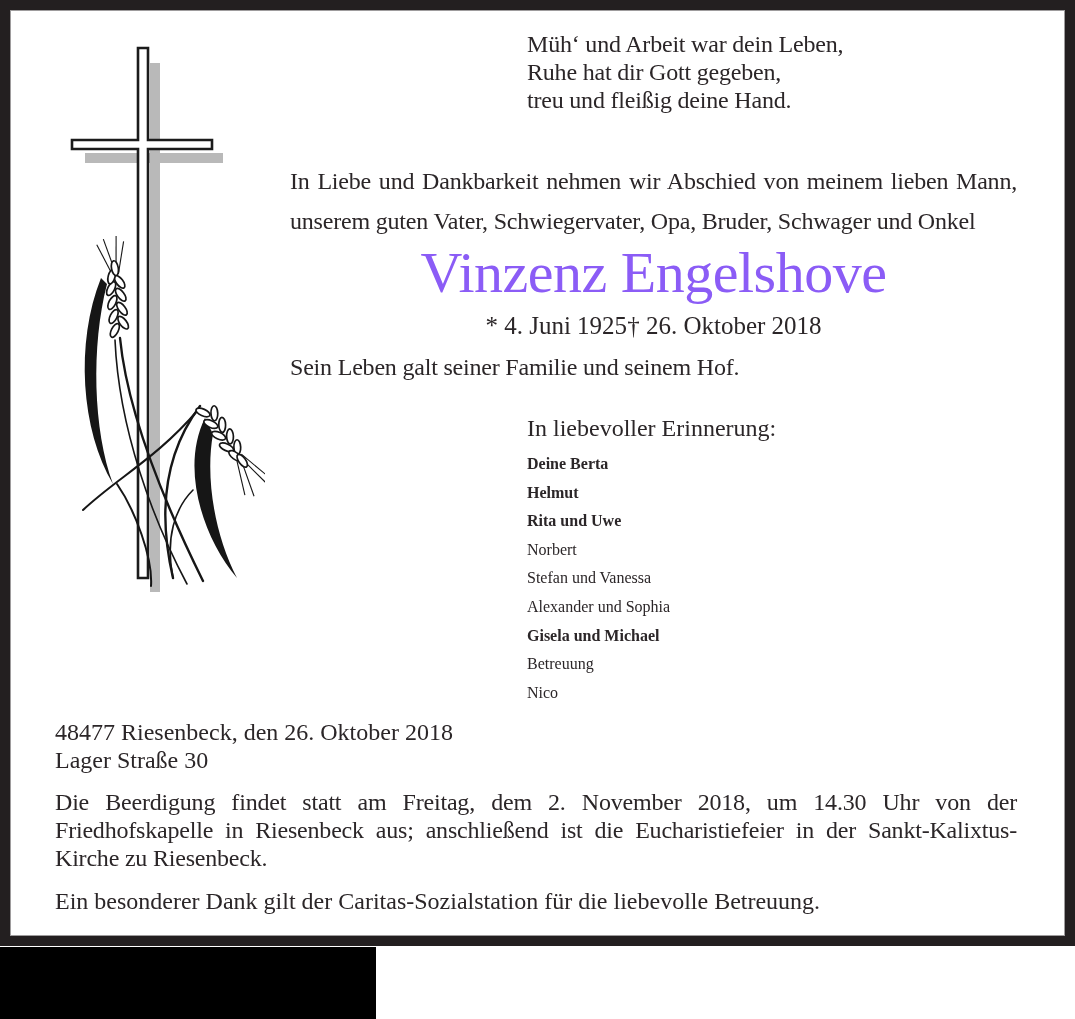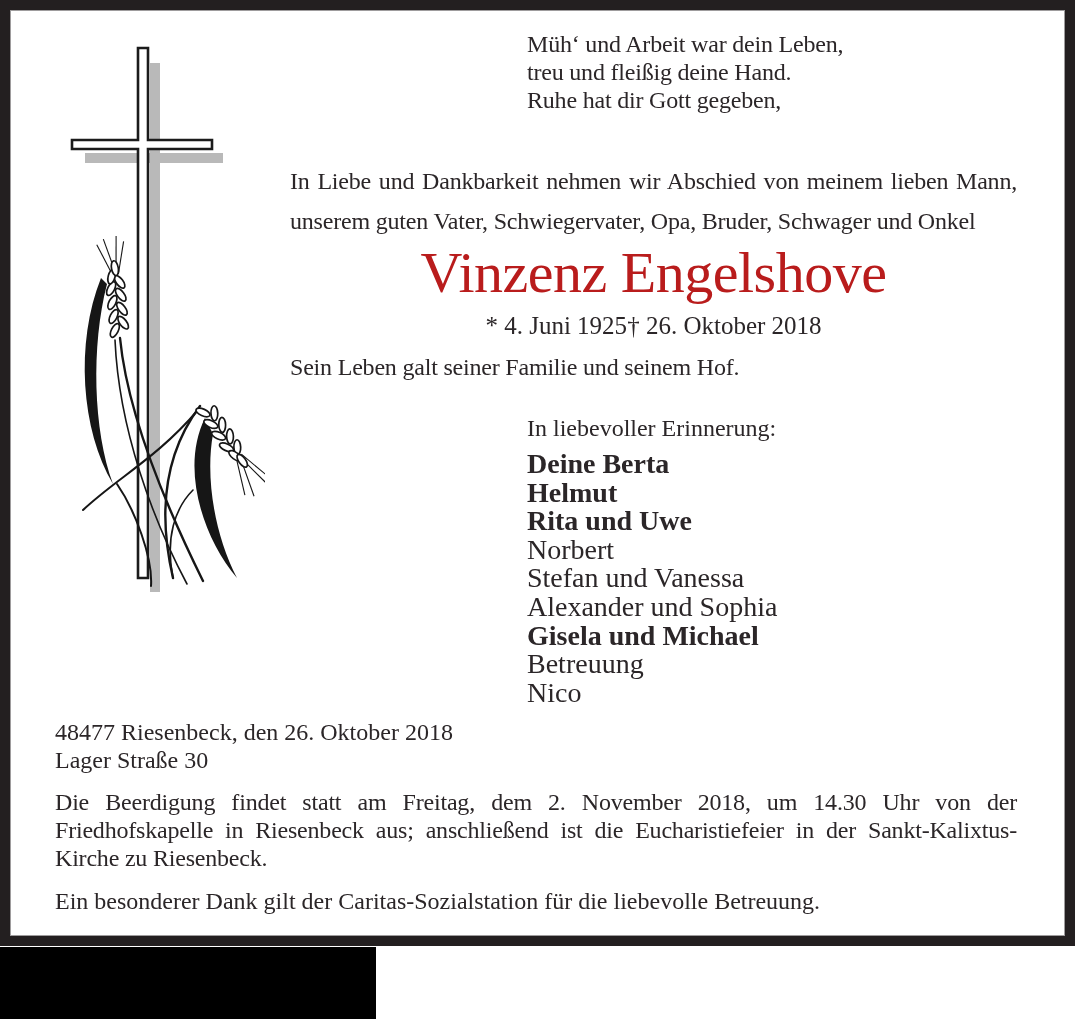--- a/index.html
+++ b/index.html
@@ -53,21 +53,21 @@
     letter-spacing: -0.2px;
     text-align: justify;
   }
   .deceased-name {
     left: 280px; top: 232px;
     width: 727px;
     text-align: center;
     font-size: 58px;
     line-height: 62px;
     letter-spacing: -0.5px;
-    color: #b91c1c;
+    color: #8b5cf6;
   }
   .dates {
     left: 280px; top: 301px;
     width: 727px;
     text-align: center;
     font-size: 25px;
     line-height: 30px;
   }
   .dates .death { }
   .life-note {
@@ -78,21 +78,21 @@
     white-space: nowrap;
   }
   .remembrance-heading {
     left: 517px; top: 404px;
     font-size: 24px;
     line-height: 28px;
     white-space: nowrap;
   }
   .remembrance-list {
     left: 517px; top: 440px;
-    font-size: 28px;
+    font-size: 16px;
     line-height: 28.6px;
     white-space: nowrap;
   }
   .remembrance-list .bold { font-weight: bold; }
   .address {
     left: 45px; top: 708px;
     font-size: 24px;
     line-height: 28px;
     white-space: nowrap;
   }
@@ -180,22 +180,22 @@
           <ellipse cx="-4.5" cy="54" rx="7.5" ry="3.4" transform="rotate(58 -4.5 54)"></ellipse>
           <ellipse cx="4.5" cy="60" rx="7.5" ry="3.4" transform="rotate(-58 4.5 60)"></ellipse>
           <ellipse cx="-2" cy="66" rx="7.5" ry="3.4" transform="rotate(70 -2 66)"></ellipse>
           <ellipse cx="1" cy="74" rx="7.5" ry="3.4" transform="rotate(88 1 74)"></ellipse>
         </g>
       </g>
     </svg>
 
     <div class="abs poem">
       <div>Müh‘ und Arbeit war dein Leben,</div>
+      <div>Ruhe hat dir Gott gegeben,</div>
       <div>treu und fleißig deine Hand.</div>
-      <div>Ruhe hat dir Gott gegeben,</div>
     </div>
 
     <div class="abs announcement">In Liebe und Dankbarkeit nehmen wir Abschied von meinem lieben Mann, unserem guten Vater, Schwiegervater, Opa, Bruder, Schwager und Onkel</div>
 
     <div class="abs deceased-name">Vinzenz Engelshove</div>
 
     <div class="abs dates">
       <span class="birth">* 4. Juni 1925</span><span class="death">† 26. Oktober 2018</span>
     </div>
 

